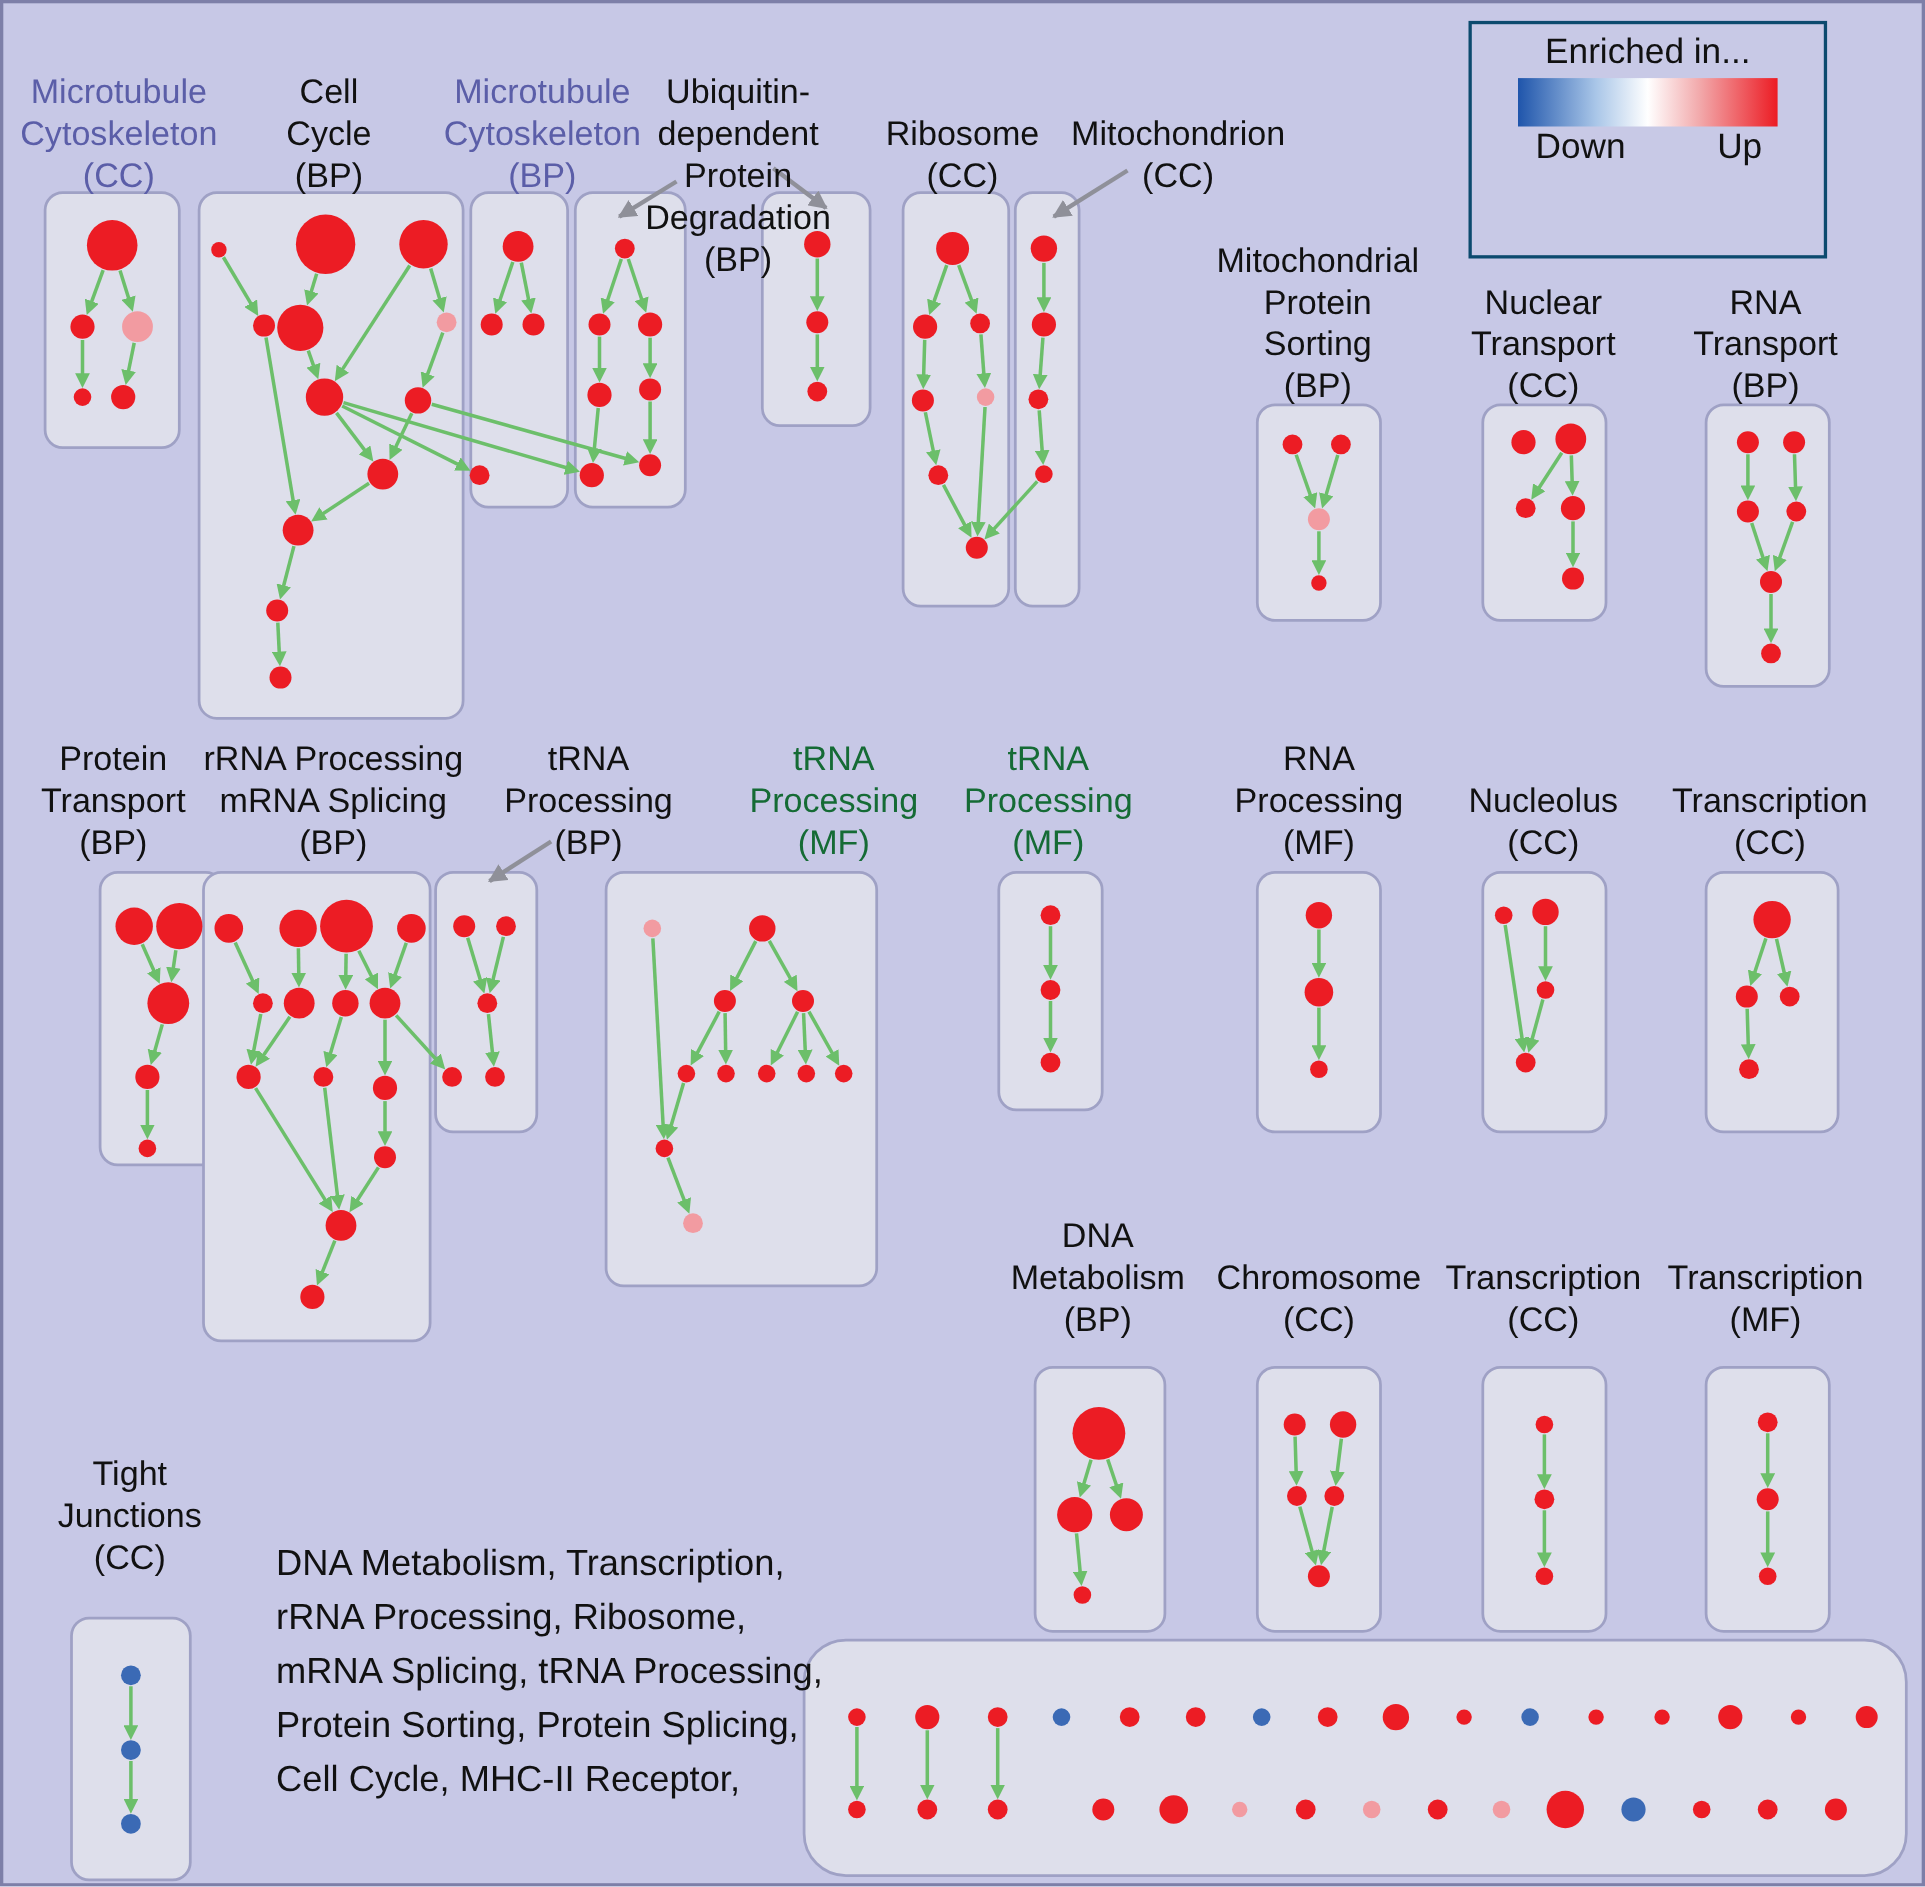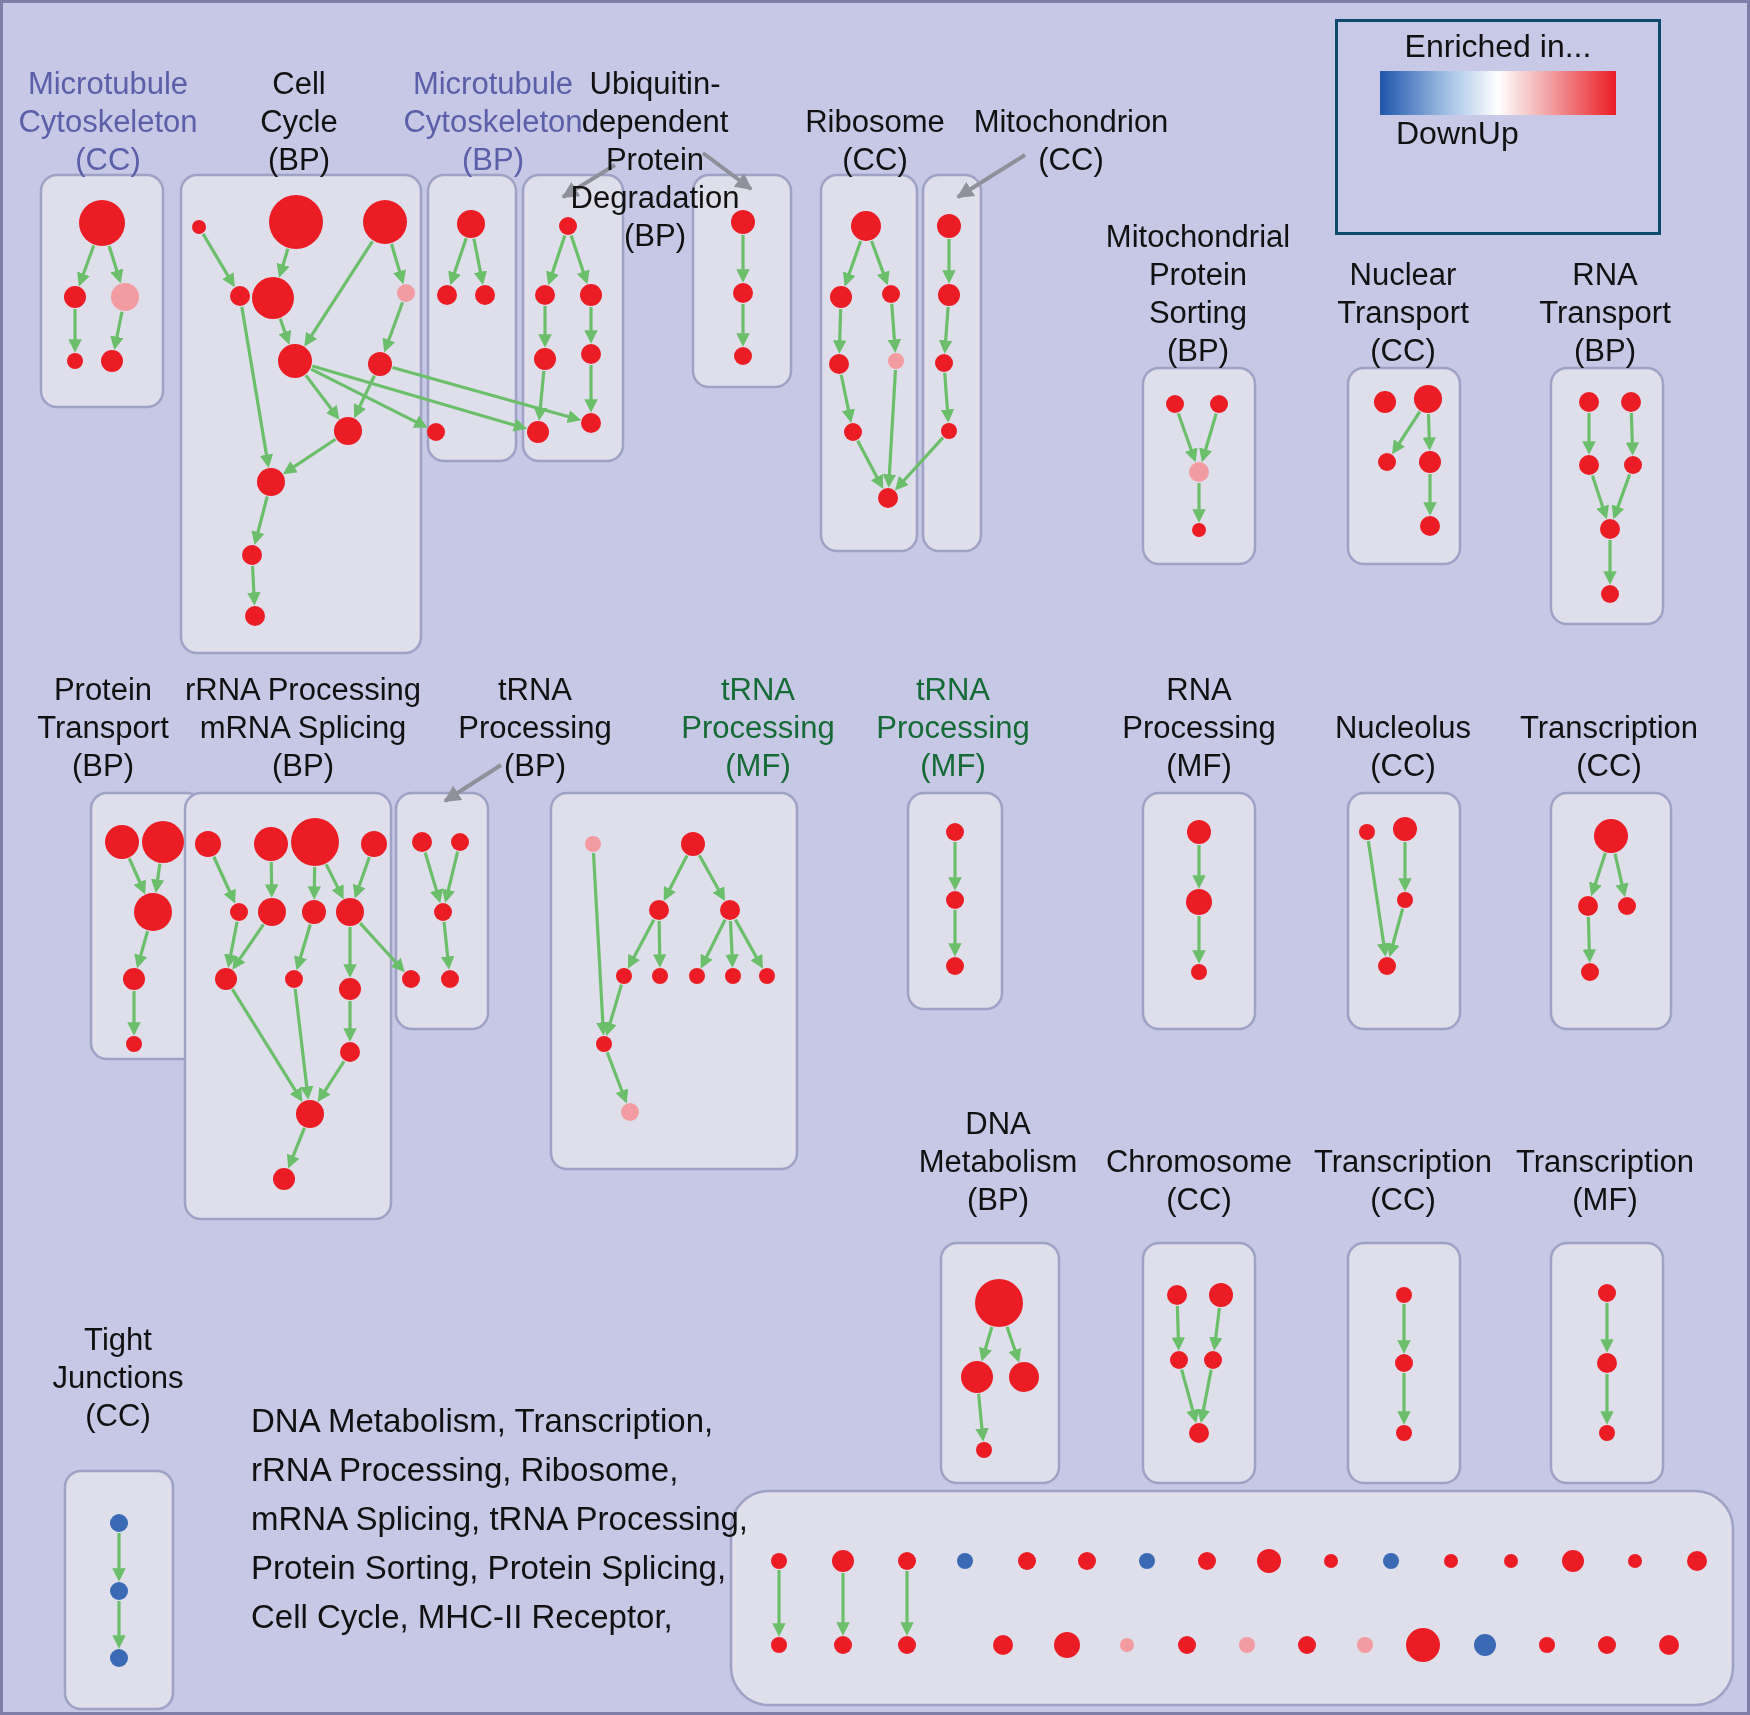--- a/index.html
+++ b/index.html
@@ -12,21 +12,21 @@
   .cluster-label{
     position:absolute;width:440px;text-align:center;
     font-size:31px;line-height:38px;white-space:pre-line;color:#111;
   }
   .legend{
     position:absolute;left:1332px;top:16px;width:326px;height:216px;
     border:3px solid #0c4a6e;box-sizing:border-box;background:rgba(255,255,255,0.02);
   }
   .legend-title{font-size:32px;text-align:center;margin-top:6px;}
   .legend-bar{width:236px;height:44px;margin:6px auto 0;}
-  .legend-du{display:flex;font-size:32px;padding:0 56px 0 58px;margin-top:0px;}
+  .legend-du{display:flex;justify-content:space-between;font-size:32px;padding:0 56px 0 58px;margin-top:0px;}
   .legend-line{font-size:29px;line-height:33px;text-align:center;}
   .misc-text{position:absolute;left:248px;top:1393px;font-size:33px;line-height:49px;color:#111;}
 </style>
 </head>
 <body>
 
 <div id="figure" style="background: rgb(199, 200, 230);">
   <svg id="diagram-svg" width="1750" height="1715" viewBox="0 0 1750 1715">
       <defs>
         <marker id="arrow-green" viewBox="0 0 10 10" refX="0.5" refY="5" markerWidth="4.2" markerHeight="4.2" orient="auto">
@@ -348,21 +348,21 @@
   </div>
 <div class="cluster-label" style="left: -115px; top: 62px; color: rgb(91, 94, 168);">Microtubule
 Cytoskeleton
 (CC)</div>
     <div class="cluster-label" style="left: 76px; top: 62px; color: rgb(17, 17, 17);">Cell
 Cycle
 (BP)</div>
     <div class="cluster-label" style="left: 270px; top: 62px; color: rgb(91, 94, 168);">Microtubule
 Cytoskeleton
 (BP)</div>
-    <div class="cluster-label" style="left: 432px; top: 62px; color: rgb(17, 17, 17);">Ubiquitin-
+    <div class="cluster-label" style="left: 448px; top: 62px; color: rgb(17, 17, 17);">Ubiquitin-
 dependent
 Protein
 Degradation
 (BP)</div>
     <div class="cluster-label" style="left: 652px; top: 100px; color: rgb(17, 17, 17);">Ribosome
 (CC)</div>
     <div class="cluster-label" style="left: 848px; top: 100px; color: rgb(17, 17, 17);">Mitochondrion
 (CC)</div>
     <div class="cluster-label" style="left: 975px; top: 215px; color: rgb(17, 17, 17);">Mitochondrial
 Protein

